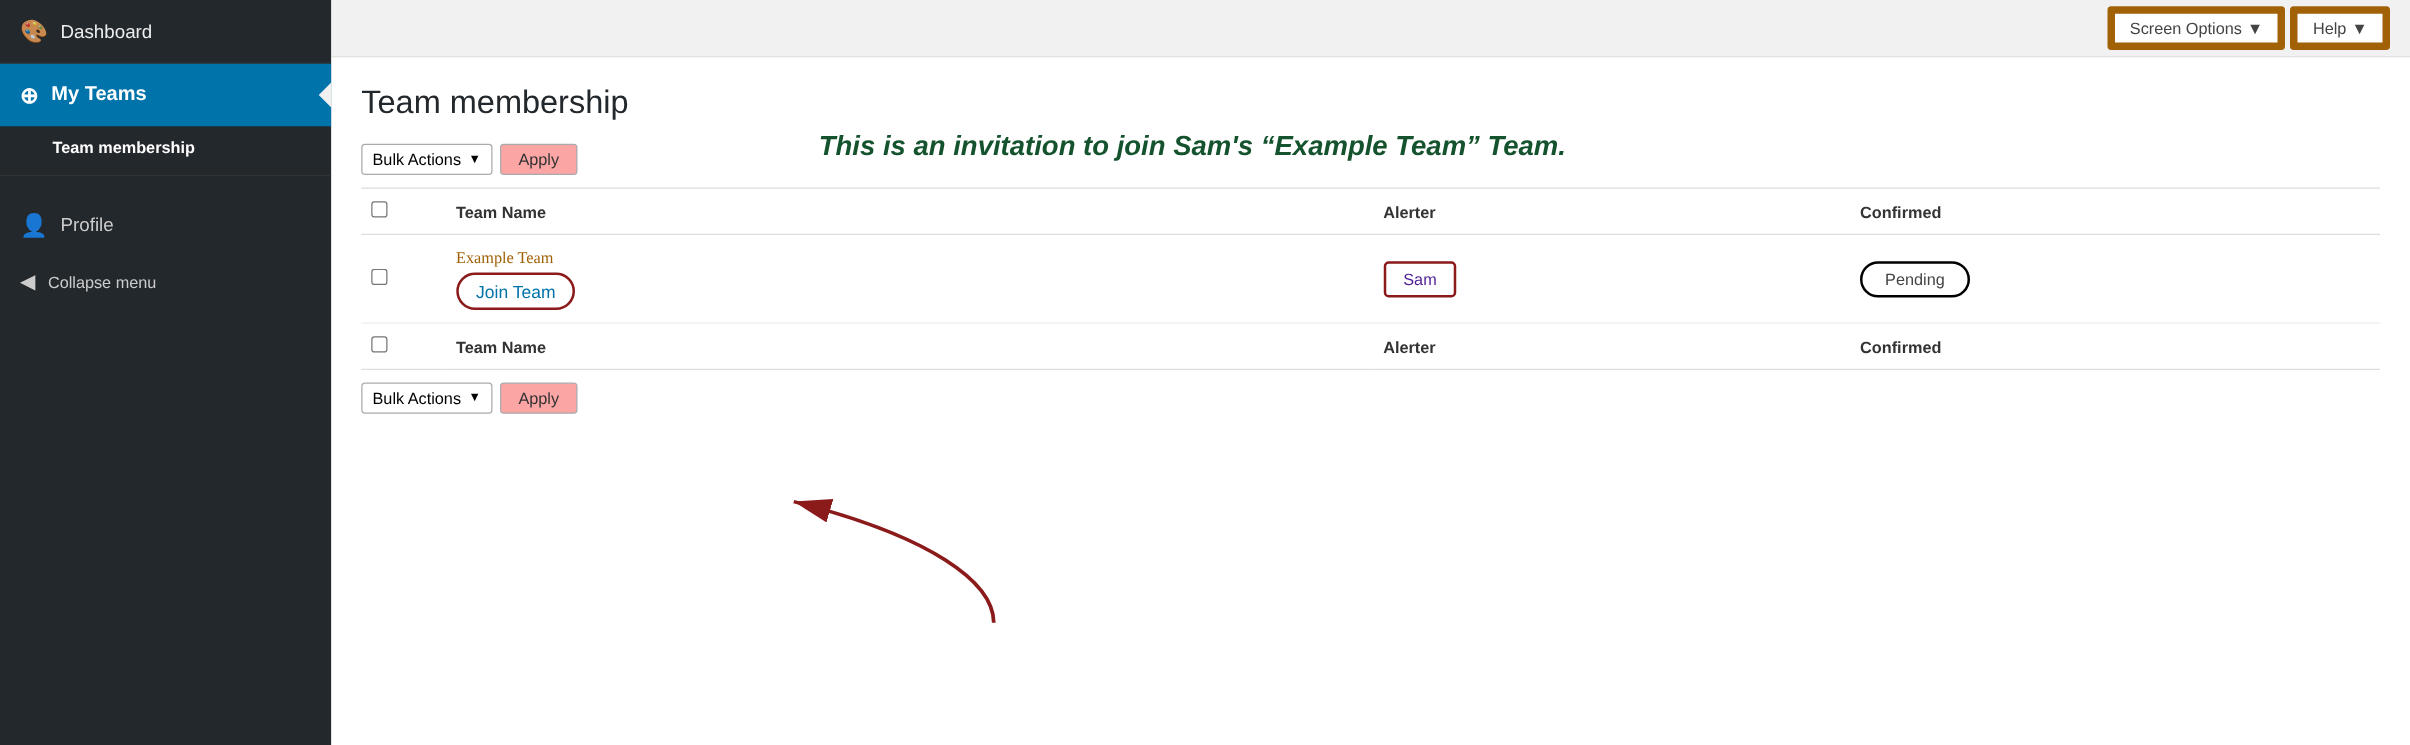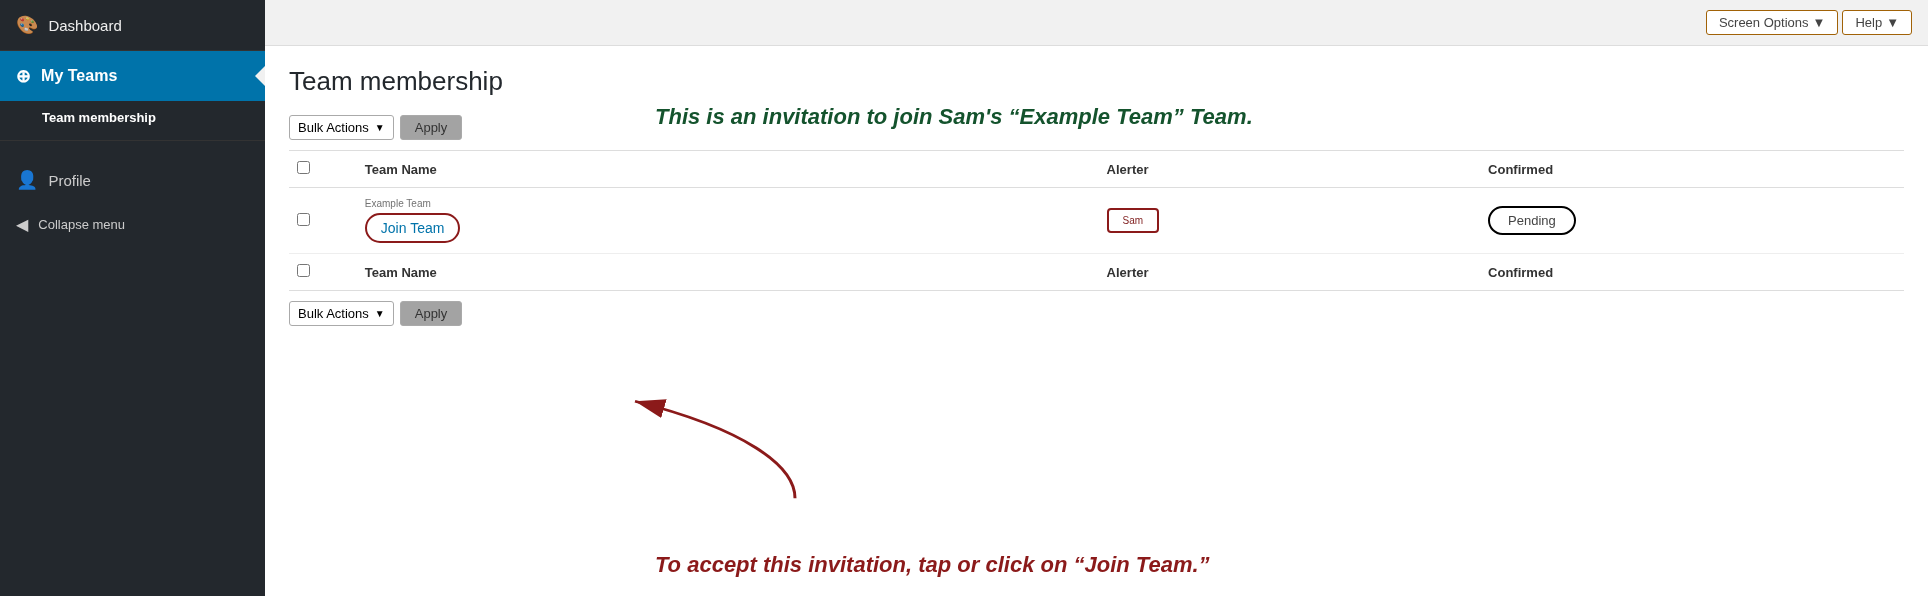--- a/index.html
+++ b/index.html
@@ -100,21 +100,21 @@
       height: 46px;
       border-bottom: 1px solid #ddd;
       gap: 4px;
     }
     .topbar-btn {
       display: flex;
       align-items: center;
       gap: 4px;
       padding: 4px 12px;
       background: #fff;
-      border: 1px solid #a16207;
+      border: 6px solid #a16207;
       border-radius: 3px;
       font-size: 13px;
       color: #444;
       cursor: pointer;
     }
 
     
     #content {
       flex: 1;
       background: #fff;
@@ -144,21 +144,21 @@
       border-radius: 3px;
       background: #fff;
       padding: 4px 8px;
       font-size: 13px;
       cursor: pointer;
       gap: 6px;
     }
     .bulk-actions-select .arrow { font-size: 10px; }
     .apply-btn {
       padding: 4px 14px;
-      background: #a3a3a3;
+      background: #fca5a5;
       border: 1px solid #aaa;
       border-radius: 3px;
       font-size: 13px;
       cursor: pointer;
       color: #333;
     }
 
     
     .team-table {
       width: 100%;
@@ -186,44 +186,45 @@
     .team-table .col-confirmed { width: 200px; }
 
     .team-table tbody tr {
       border-bottom: 1px solid #eee;
     }
     .team-table tbody tr:last-child {
       border-bottom: 1px solid #ddd;
     }
 
     .example-team-name {
-      font-size: 10px;
-      color: #737373;
+      font-size: 13px;
+      color: #a16207;
       margin-bottom: 4px;
+      font-family: Liberation Serif, serif;
     }
 
     .join-team-btn {
       display: inline-block;
       padding: 5px 14px;
       border: 2px solid #8b1a1a;
       border-radius: 20px;
       color: #0073aa;
       font-size: 14px;
       background: #fff;
       cursor: pointer;
       font-weight: 500;
     }
 
     .sam-badge {
       display: inline-block;
       padding: 5px 14px;
       border: 2px solid #8b1a1a;
       border-radius: 4px;
-      font-size: 10px;
-      color: #7f1d1d;
+      font-size: 13px;
+      color: #4c1d95;
     }
     .pending-badge {
       display: inline-block;
       padding: 5px 18px;
       border: 2px solid #000000;
       border-radius: 20px;
       font-size: 13px;
       color: #444;
     }
 
@@ -376,23 +377,20 @@
         <span class="arrow">▼</span>
       </div>
       <button class="apply-btn">
         <span>Apply</span>
       </button>
     </div>
 
     <div class="annotation-top">
       <span>This is an invitation to join Sam's “Example Team” Team.</span>
     </div>
-    <div class="annotation-bottom">
-      <span>To accept this invitation, tap or click on “Join Team.”</span>
-    </div>
 
     <svg class="arrow-overlay" viewBox="0 0 1663 596" preserveAspectRatio="none">
 
       <defs>
         <marker id="arrowhead" markerWidth="10" markerHeight="7" refX="10" refY="3.5" orient="auto">
           <polygon points="0 0, 10 3.5, 0 7" fill="#8b1a1a"></polygon>
         </marker>
       </defs>
 
       <path d="M 530 490 C 530 455 480 415 370 385" stroke="#8b1a1a" stroke-width="3" fill="none" marker-end="url(#arrowhead)"></path>

